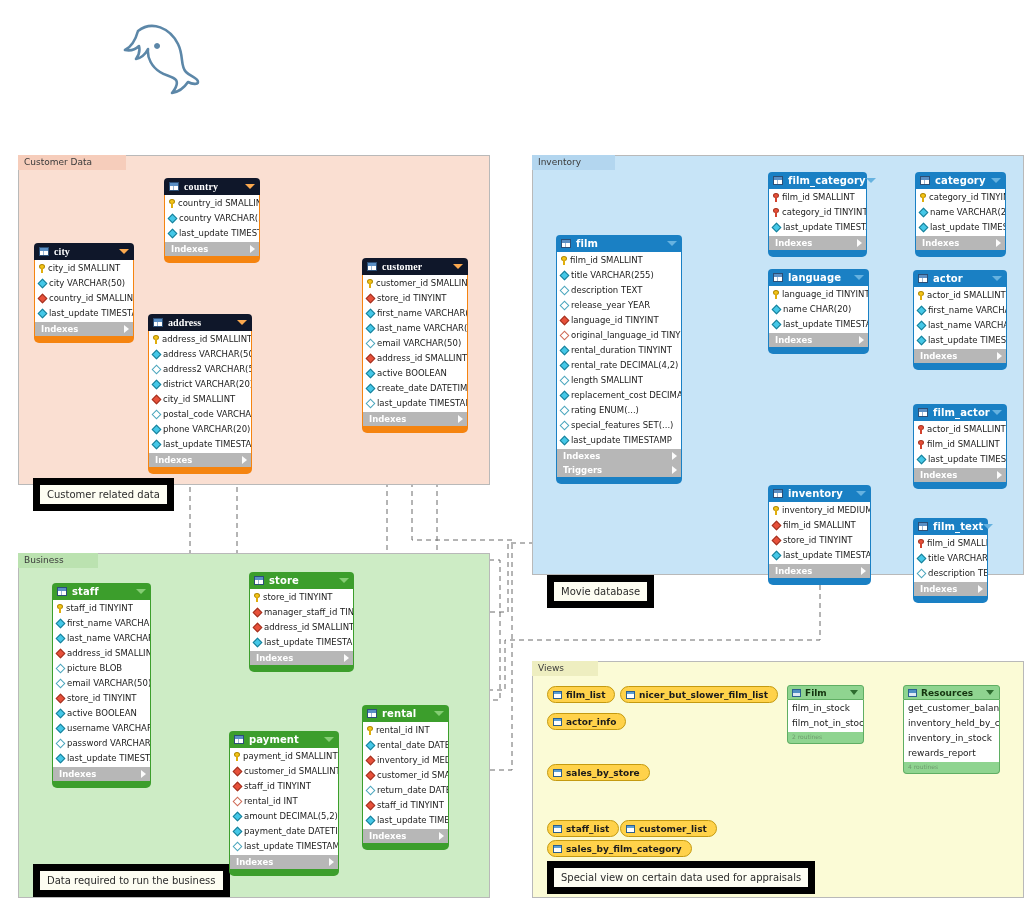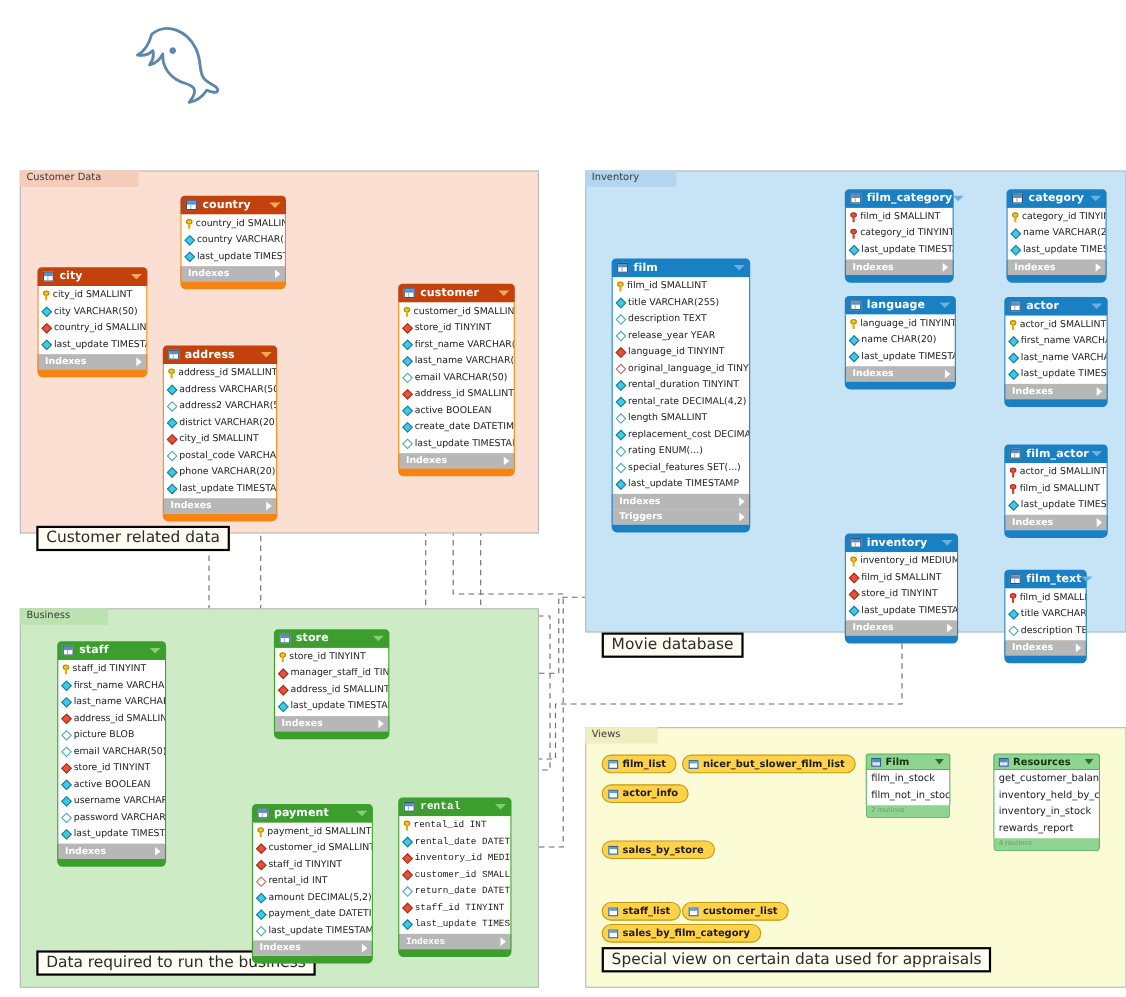--- a/index.html
+++ b/index.html
@@ -12,22 +12,22 @@
       letter-spacing:-1px;line-height:1;font-family:"DejaVu Sans","Liberation Sans",sans-serif;}
   #logo .my{color:#5C87A8;}
   #logo .sql{color:#F29111;}
   #logo .tm{color:#F29111;font-size:13px;vertical-align:super;font-weight:bold;}
   #logo svg{position:absolute;left:62px;top:0;}
 
   
   .layer{position:absolute;box-sizing:border-box;border:1px solid #b9b9b9;}
   .layer-tab{position:absolute;left:-1px;top:-1px;height:15px;padding:1px 34px 0 6px;
      font-size:9px;color:#3a3a3a;box-sizing:border-box;line-height:13px;white-space:nowrap;}
-  .layer-note{position:absolute;border:2px solid #000000;background:#fdfdf2;
-     font-size:14px;color:#2b2b2b;padding:4px 7px;white-space:nowrap;line-height:11px;}
+  .layer-note{position:absolute;border:7px solid #000000;background:#fdfdf2;
+     font-size:10px;color:#2b2b2b;padding:4px 7px;white-space:nowrap;line-height:11px;}
 
   #layer-customer{left:18px;top:155px;width:472px;height:330px;background:#fadfd2;}
   #layer-customer .layer-tab{background:#f6cdbb;}
   #layer-inventory{left:532px;top:155px;width:492px;height:420px;background:#c7e4f7;}
   #layer-inventory .layer-tab{background:#b3d6ef;}
   #layer-business{left:18px;top:553px;width:472px;height:345px;background:#cdecc5;}
   #layer-business .layer-tab{background:#bbe2b0;}
   #layer-views{left:532px;top:661px;width:492px;height:237px;background:#fbfbd6;}
   #layer-views .layer-tab{background:#eeeec0;}
 
@@ -45,21 +45,21 @@
       white-space:nowrap;padding-left:4px;display:flex;align-items:center;overflow:hidden;}
   .tbl .fld .fname{margin-left:3px;}
   .tbl .foot{height:14px;background:#b7b7b7;display:flex;align-items:center;
       padding:0 4px 0 6px;box-sizing:border-box;border-left:1px solid;border-right:1px solid;}
   .tbl .foot span.lbl{flex:1;font-size:8.5px;font-weight:bold;color:#ffffff;}
   .tbl .foot .arrow{width:0;height:0;border-top:4px solid transparent;
       border-bottom:4px solid transparent;border-left:5px solid #ffffff;opacity:.95;}
   .tbl .base{height:7px;border-radius:0 0 5px 5px;}
 
   
-  .t-orange .hdr{background:#c2410c;}
+  .t-orange .hdr{background:#0f172a;font-family:Liberation Serif, serif;}
   .t-orange .hdr .caret{border-top:5px solid #fba94f;}
   .t-orange .body,.t-orange .foot{border-color:#f58410;}
   .t-orange .base{background:#f58410;}
   .t-blue .hdr{background:#1a80c4;}
   .t-blue .hdr .caret{border-top:5px solid #66b2e0;}
   .t-blue .body,.t-blue .foot{border-color:#1a80c4;}
   .t-blue .base{background:#1a80c4;}
   .t-green .hdr{background:#3c9e2c;}
   .t-green .hdr .caret{border-top:5px solid #85cd74;}
   .t-green .body,.t-green .foot{border-color:#3c9e2c;}
@@ -732,21 +732,21 @@
         <span class="dia cyan-h"></span>
         <span class="fname">last_update TIMESTAMP</span>
       </div>
     </div>
     <div class="foot">
       <span class="lbl">Indexes</span>
       <span class="arrow"></span>
     </div>
     <div class="base"></div>
   </div>
-<div class="tbl t-green" style="left:362px;top:725px;width:103px;font-family:Liberation Mono, monospace;">
+<div class="tbl t-green" style="left:362px;top:705px;width:87px;">
     <div class="hdr">
       <span class="ticon"></span>
       <span class="tname">rental</span>
       <span class="caret"></span>
     </div>
     <div class="body">
       <div class="fld">
         <span class="m-key"></span>
         <span class="fname">rental_id INT</span>
       </div>

